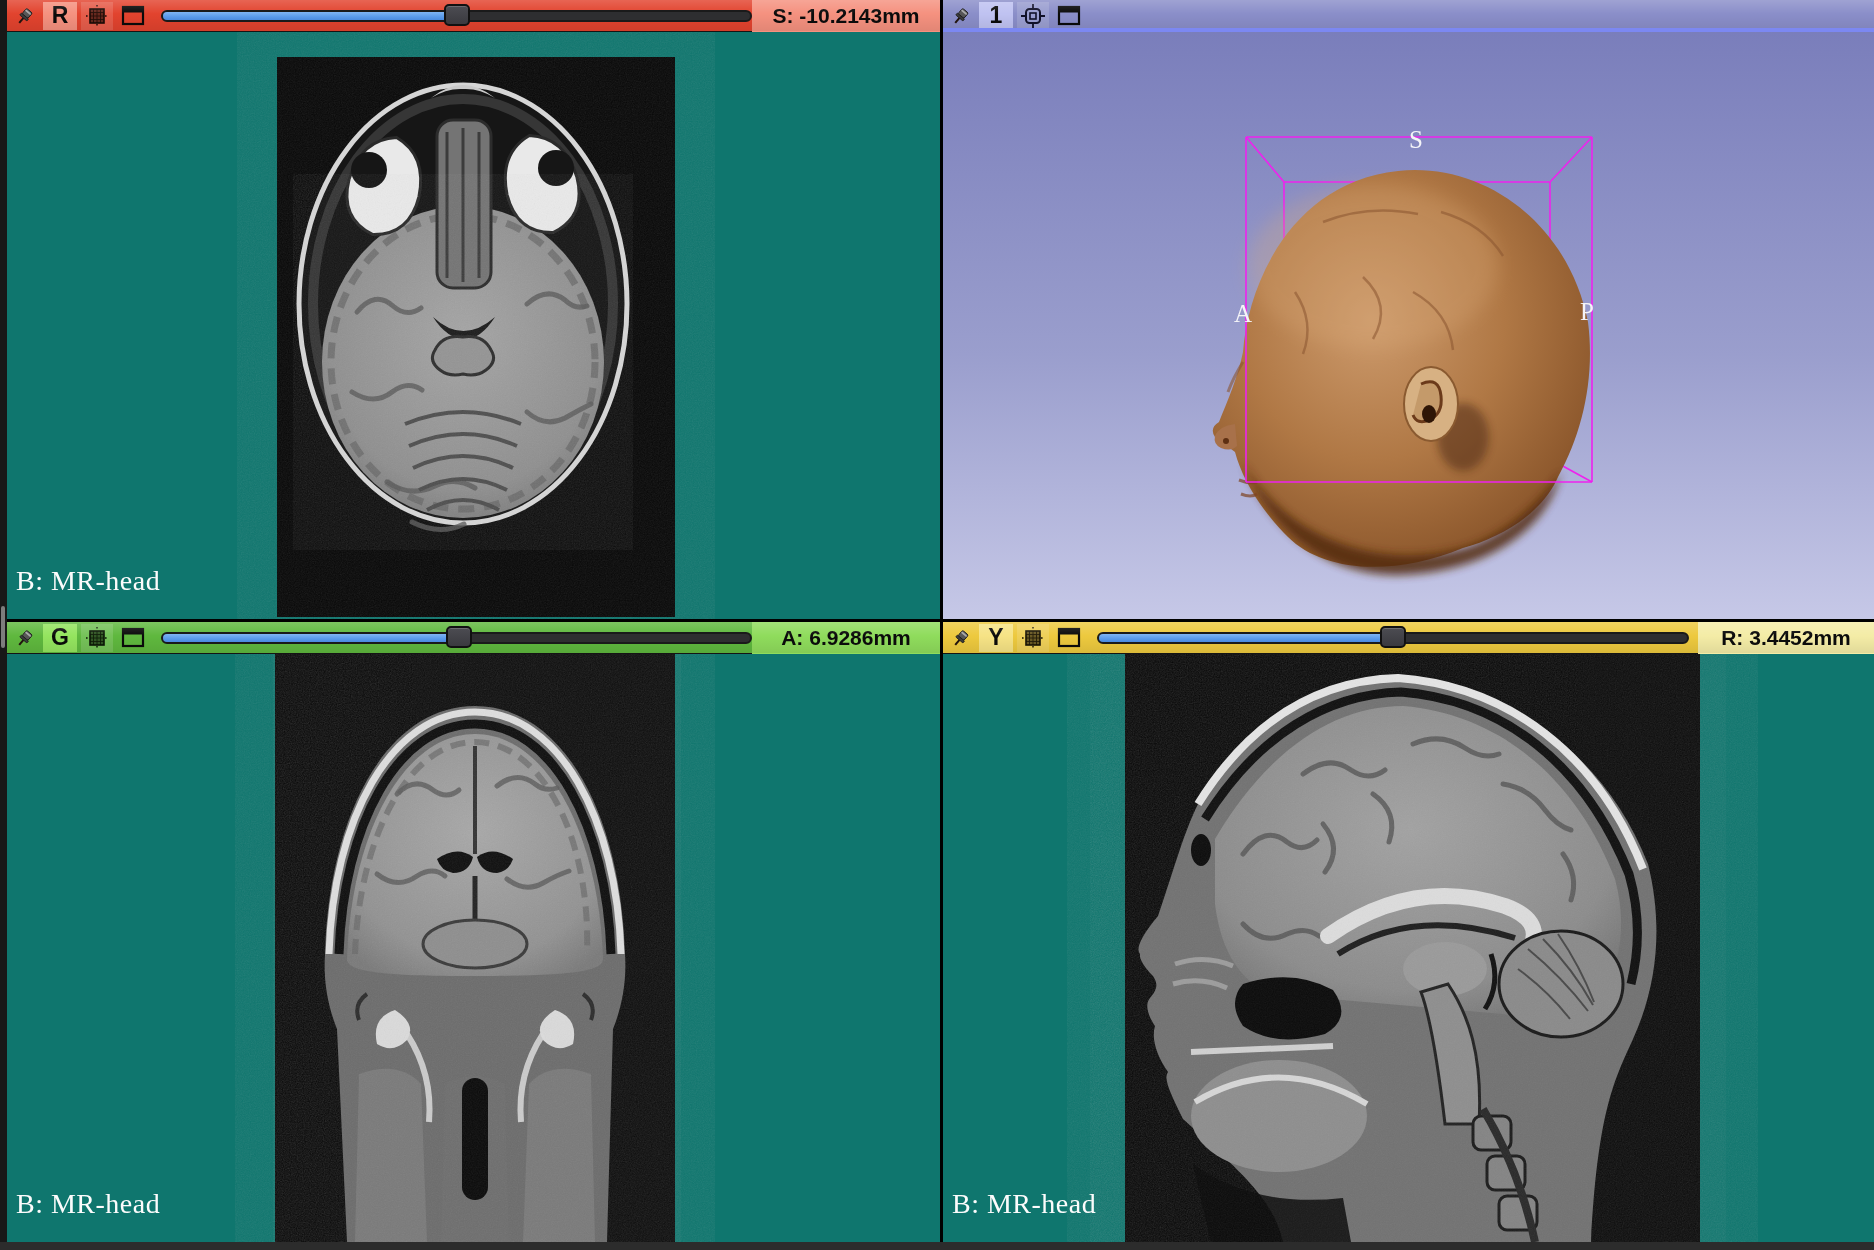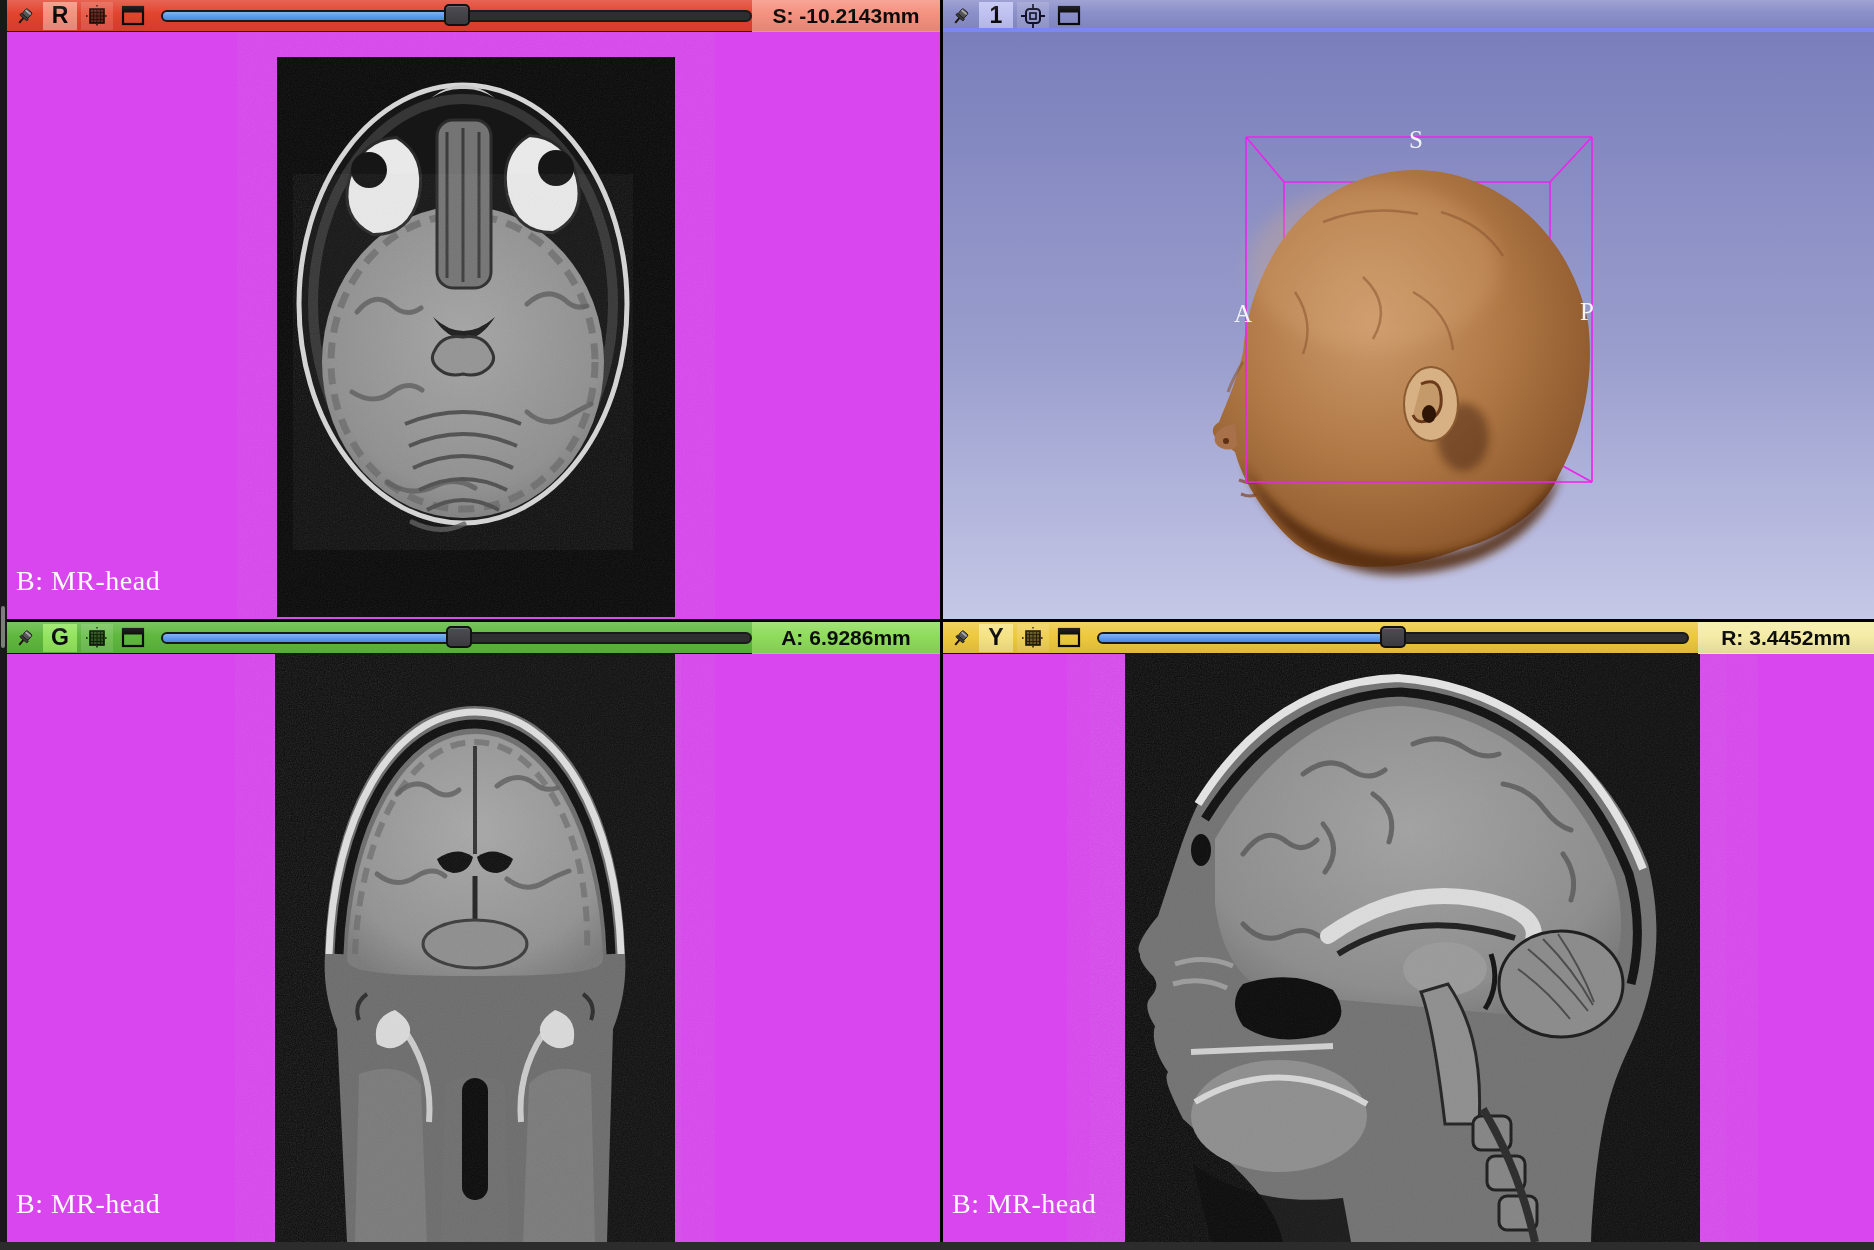--- a/index.html
+++ b/index.html
@@ -38,21 +38,21 @@
           background:linear-gradient(#7fb4f2,#5c9cea 55%,#4a8adf);border-radius:5px 0 0 5px;}
   .slider .handle{position:absolute;top:-8px;width:26px;height:22px;left:calc((100% - 26px)*var(--pos,0.5));
           background:linear-gradient(#4c4c52,#3a3a3f);border:2px solid #111;border-radius:5px;box-sizing:border-box;
           box-shadow:inset 0 1px 0 rgba(255,255,255,.18);}
   .offset{height:32px;margin-left:auto;display:flex;align-items:center;justify-content:center;
           font-size:21px;font-weight:600;color:#0b0b0b;flex:0 0 auto;}
   .off-red   {width:188px;background:#f5917f;}
   .off-green {width:188px;background:#8fdc5c;}
   .off-yellow{width:176px;background:#f4eca6;}
 
-  .content{position:relative;background:#d946ef;}
+  .content{position:relative;background:#0f766e;}
   .content-slice{height:587px;}
   .content-slice-b{height:588px;}
   .content-3d{height:587px;background:linear-gradient(#7a7ebb,#9a9ecd 55%,#c6c8e7);}
   .content svg.fill-svg{position:absolute;inset:0;display:block;}
 
   .corner-label{position:absolute;left:9px;bottom:22px;color:#fcfcfc;
         font-family:"Liberation Serif",serif;font-size:28px;letter-spacing:0.5px;}
   .orient{position:absolute;color:#f4f4f8;font-family:"Liberation Serif",serif;font-size:25px;}
 </style>
 </head>

